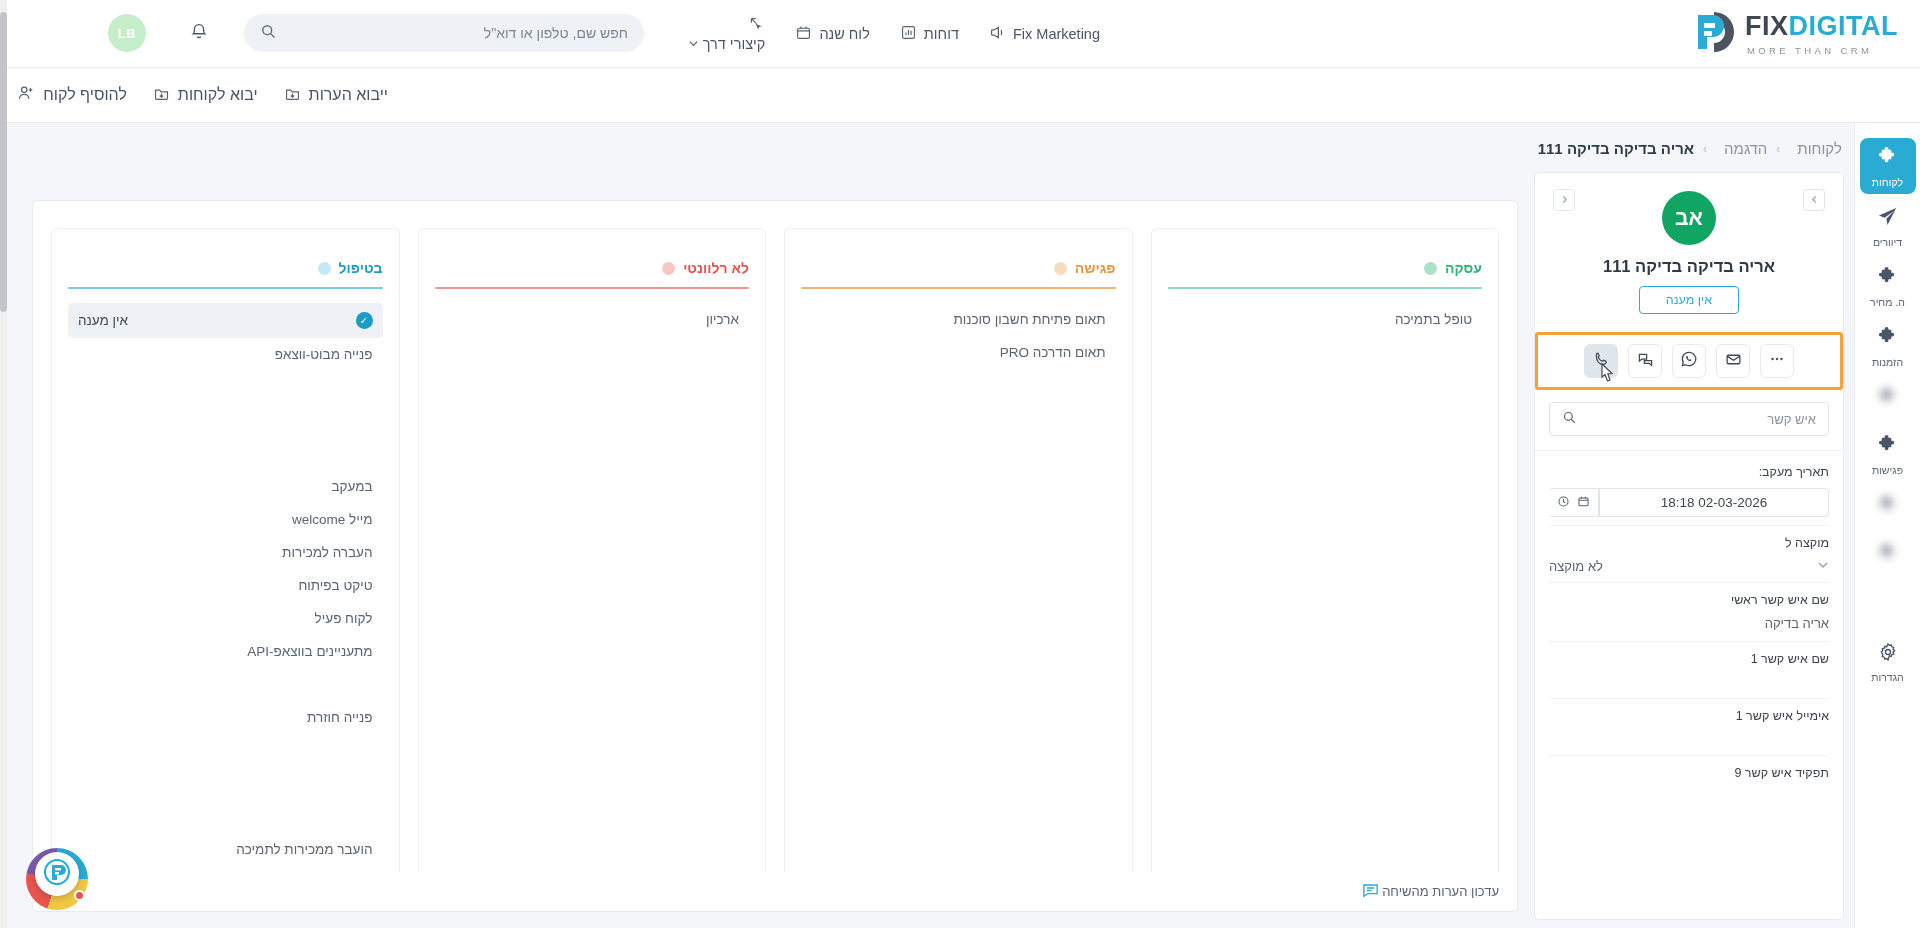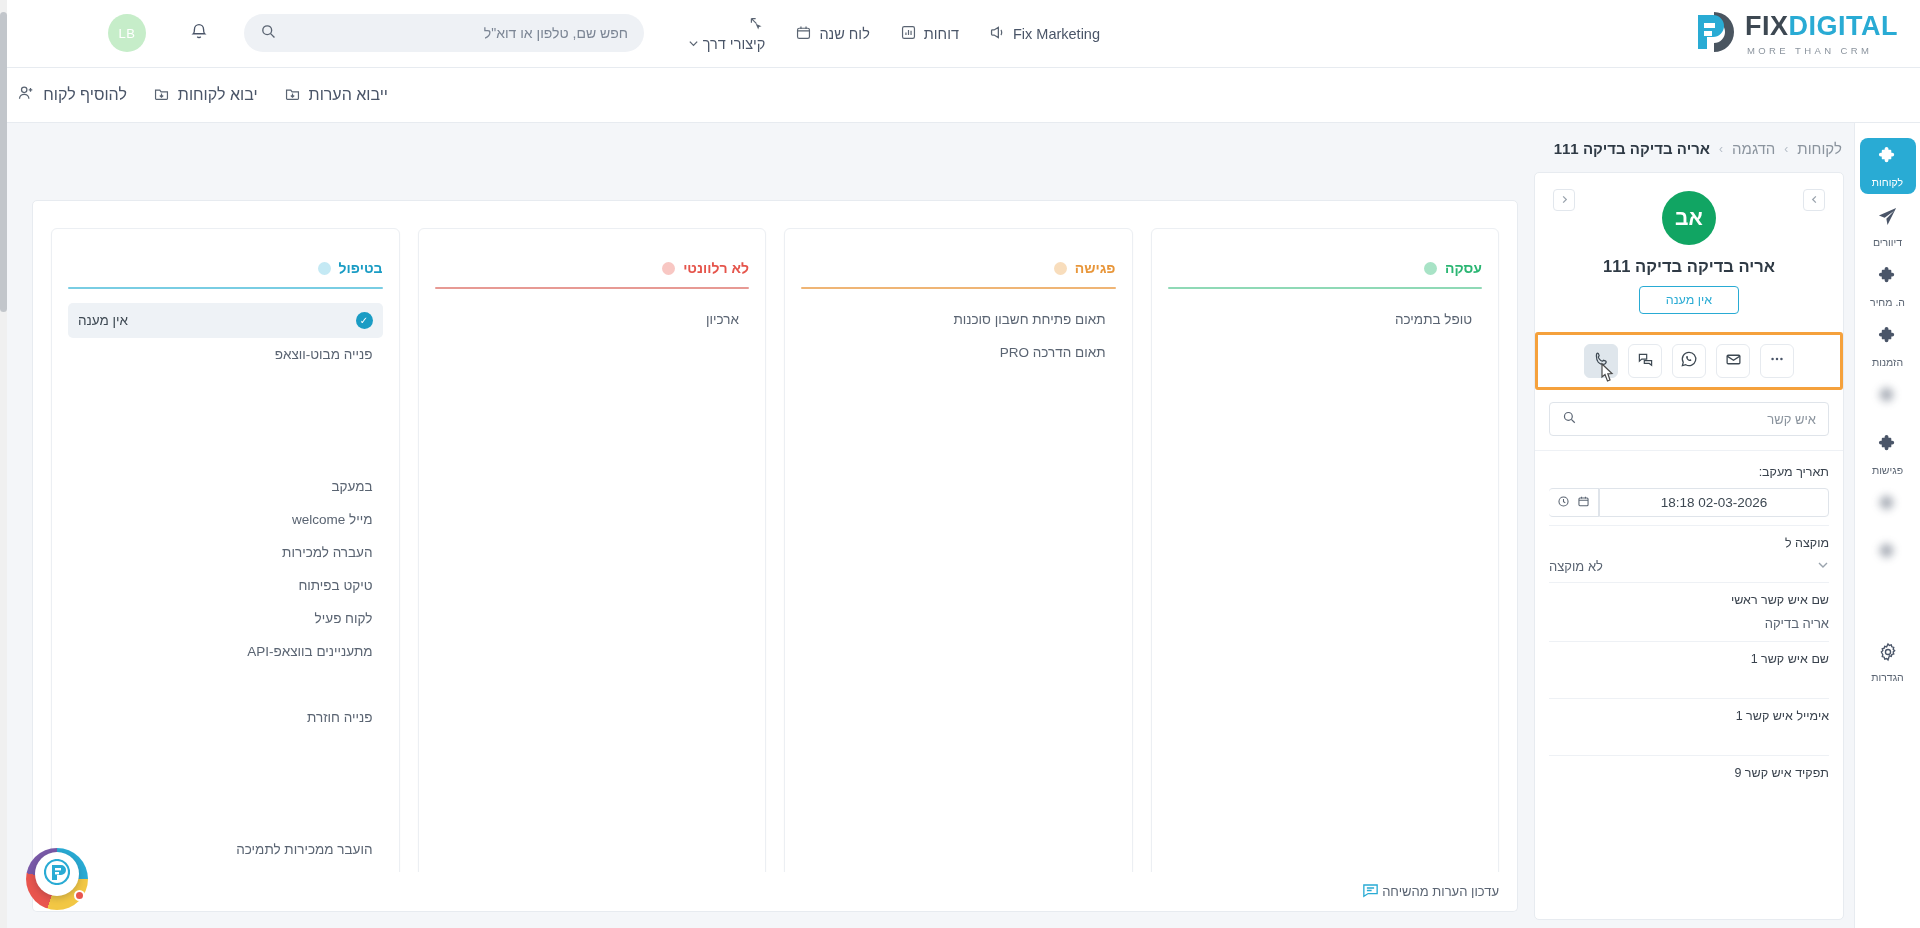--- a/index.html
+++ b/index.html
@@ -68,21 +68,21 @@
   .bell-btn {
     position: absolute; right: 1706px; top: 18px;
     width: 30px; height: 30px; cursor: pointer;
     display: flex; align-items: center; justify-content: center;
   }
   .avatar-top {
     position: absolute; right: 1774px; top: 14px;
     width: 38px; height: 38px; border-radius: 50%;
     background: #c6edc9; color: #ffffff;
     display: flex; align-items: center; justify-content: center;
-    font-size: 13px; font-weight: 400; cursor: pointer;
+    font-size: 13px; font-weight: 700; cursor: pointer;
     letter-spacing: .5px;
   }
 
   
   .subbar {
     position: absolute; top: 68px; right: 0; left: 0; height: 55px;
     background: #ffffff; border-bottom: 1px solid #e7ebf0;
     display: flex; align-items: center; justify-content: flex-start;
     padding-right: 1532px;
     gap: 26px;
@@ -109,21 +109,21 @@
   .rail-item.active { background: #29ABD4; color: #ffffff; }
   .rail-label { font-size: 10.5px; white-space: nowrap; }
   .rail-item.blurred { filter: blur(4px); opacity: .55; pointer-events: none; }
 
   
   .breadcrumb {
     position: absolute; top: 140px; right: 78px;
     display: flex; align-items: center; gap: 9px;
     font-size: 15px; color: #8b949e; z-index: 5;
   }
-  .bc-link { cursor: pointer; }
+  .bc-link { cursor: pointer; margin-left: 8px; }
   .bc-sep { color: #b6bec8; font-size: 12px; }
   .bc-current { color: #2f3a45; font-weight: 700; }
 
   
   .detail {
     position: absolute; top: 172px; right: 76px;
     width: 310px; bottom: 8px;
     background: #ffffff;
     border: 1px solid #e7ebf0;
     border-radius: 5px;

